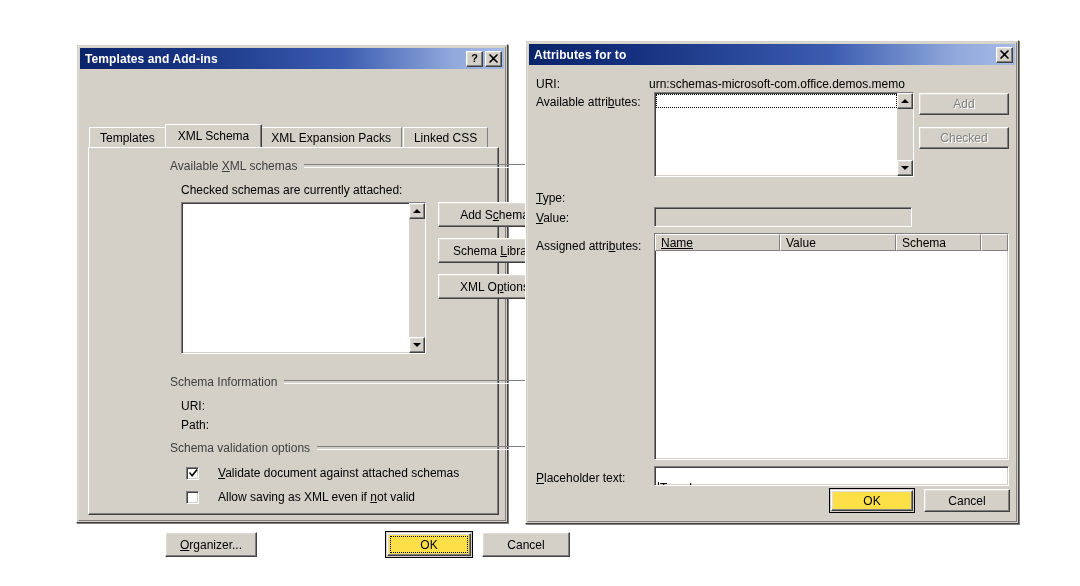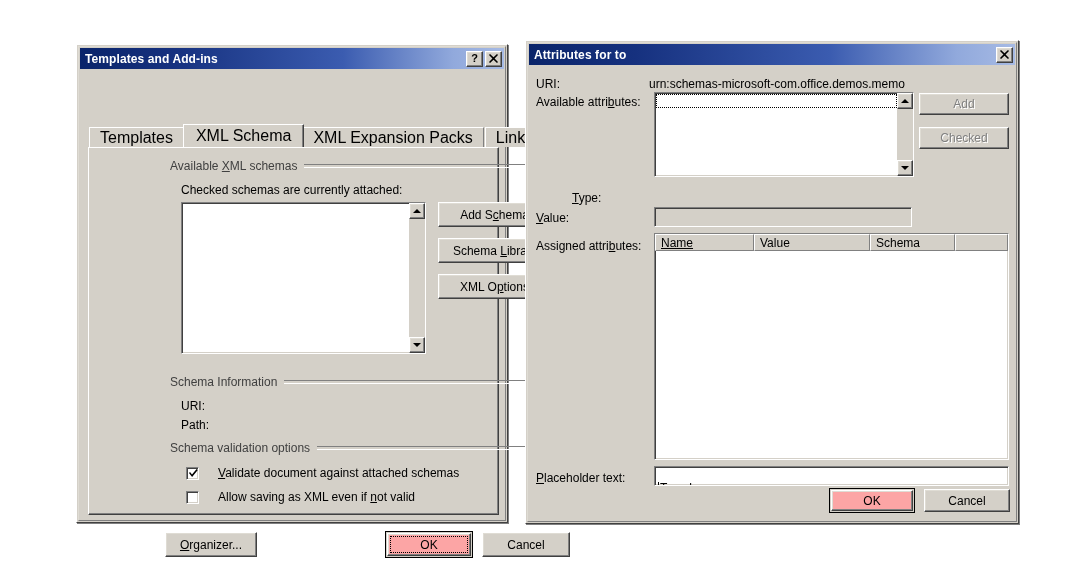--- a/index.html
+++ b/index.html
@@ -82,21 +82,21 @@
   
   .tabstrip {
     position: absolute;
     display: flex;
     align-items: flex-end;
     height: 22px;
   }
   .tab {
     height: 20px;
     padding: 0 10px;
-    font-size: 16px;
+    font-size: 12px;
     color: #000;
     background: #d4d0c8;
     display: flex;
     align-items: center;
     box-sizing: border-box;
     border-top: 1px solid #ffffff;
     border-left: 1px solid #ffffff;
     border-right: 1px solid #808080;
     margin-right: 1px;
     cursor: default;
@@ -237,21 +237,21 @@
   }
   .btn.disabled { color: #808080; text-shadow: 1px 1px 0 #ffffff; }
   .btn.default {
     border: 1px solid #000000;
     box-shadow: none;
     padding: 1px;
   }
   .btn.default .face {
     width: 100%;
     height: 100%;
-    background: #fca5a5;
+    background: #fde047;
     border-top: 1px solid #ffffff;
     border-left: 1px solid #ffffff;
     border-right: 1px solid #404040;
     border-bottom: 1px solid #404040;
     box-shadow: inset -1px -1px 0 #808080, inset 1px 1px 0 #dfdcd4;
     box-sizing: border-box;
     display: flex;
     align-items: center;
     justify-content: center;
   }
@@ -468,33 +468,33 @@
       </div>
     </div>
 
     <div class="btn disabled" style="left:393px; top:52px; width:90px; height:22px;">
       <span>Add</span>
     </div>
     <div class="btn disabled" style="left:393px; top:86px; width:90px; height:22px;">
       <span>Checked</span>
     </div>
 
-    <div class="lbl" style="left:10px; top:150px;margin-left:36px;"><u>T</u>ype:</div>
+    <div class="lbl" style="left:10px; top:150px;"><u>T</u>ype:</div>
     <div class="lbl" style="left:128px; top:150px;"></div>
 
     <div class="lbl" style="left:10px; top:170px;"><u>V</u>alue:</div>
     <div class="sunken disabled textfield" style="left:128px; top:166px; width:258px; height:20px;">
       <span></span>
     </div>
 
     <div class="lbl" style="left:10px; top:198px;">Assigned attri<u>b</u>utes:</div>
 
     <div class="sunken" style="left:128px; top:192px; width:355px; height:227px;">
       <div class="tablehdr">
-        <div class="thcell" style="width:99px;text-decoration:underline;">
+        <div class="thcell" style="width:125px;text-decoration:underline;">
           <span>Name</span>
         </div>
         <div class="thcell" style="width:116px;">
           <span>Value</span>
         </div>
         <div class="thcell" style="width:85px;">
           <span>Schema</span>
         </div>
         <div class="thcell" style="flex:1;">
           <span></span>

